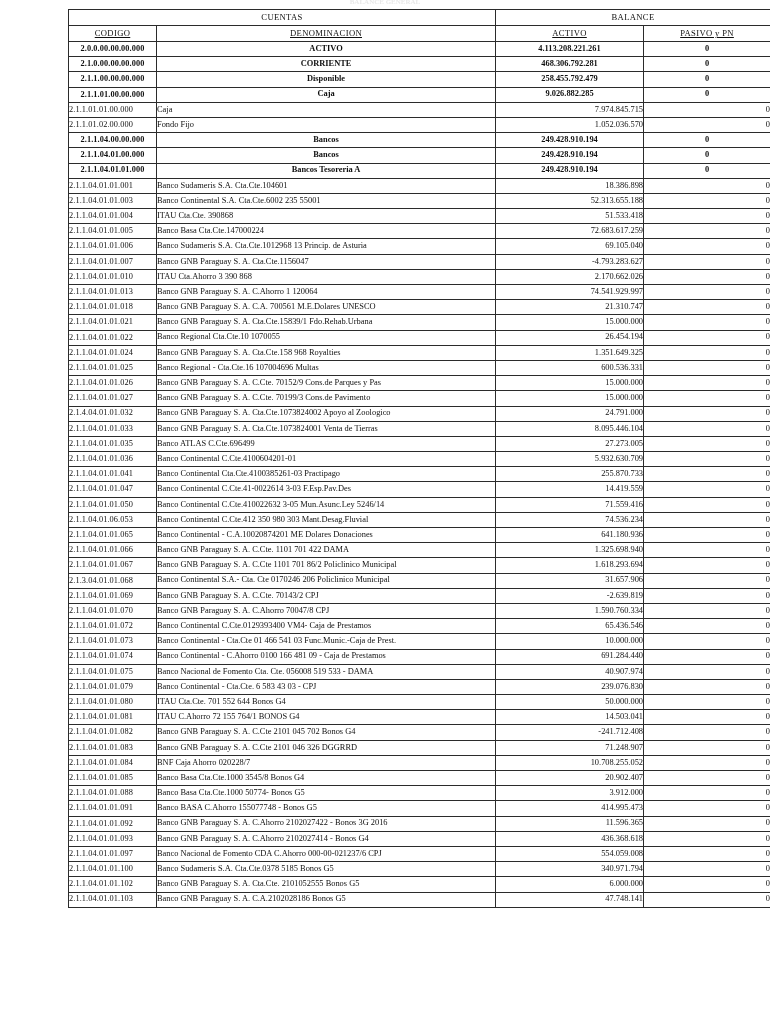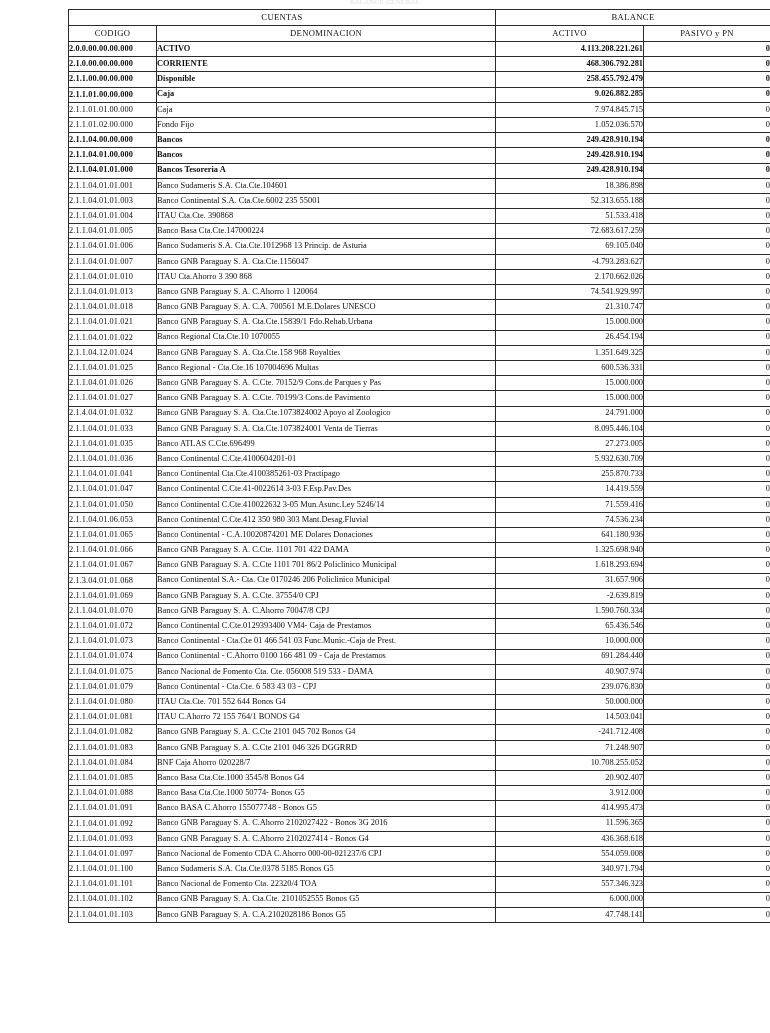--- a/index.html
+++ b/index.html
@@ -39,21 +39,21 @@
 
   
   thead th{
     font-weight:bold;
     text-align:center;
     font-size:8.6px;
     letter-spacing:.35px;
     height:15px;
   }
   thead th.grp{height:15px;}
-  thead tr.sub th{height:15px;}
+  thead tr.sub th{height:15px;text-decoration:underline;}
 
   
   tbody tr{height:15.2px;}
   td.codigo{
     text-align:left;
     padding-left:4px;
     white-space:nowrap;
     letter-spacing:.1px;
     font-size:8.3px;
   }
@@ -69,21 +69,21 @@
     padding-right:3px;
     white-space:nowrap;
     font-size:8.4px;
   }
   td.pasivo{
     text-align:right;
     padding-right:4px;
     white-space:nowrap;
     font-size:8.4px;
   }
-  tr.group td{font-weight:bold;}
+  tr.group td{font-weight:bold;text-align:center;}
 
   .cut-title{
     position:absolute;
     top:-2px;left:0;width:770px;
     text-align:center;
     font-size:7px;
     color:#e9e9e9;
     height:7px;overflow:hidden;
     font-weight:bold;
   }
@@ -230,21 +230,21 @@
           <td class="activo">15.000.000</td>
           <td class="pasivo">0</td>
         </tr>
         <tr>
           <td class="codigo">2.1.1.04.01.01.022</td>
           <td class="denom">Banco Regional Cta.Cte.10 1070055</td>
           <td class="activo">26.454.194</td>
           <td class="pasivo">0</td>
         </tr>
         <tr>
-          <td class="codigo">2.1.1.04.12.01.024</td>
+          <td class="codigo">2.1.1.04.01.01.024</td>
           <td class="denom">Banco GNB Paraguay S. A. Cta.Cte.158 968  Royalties</td>
           <td class="activo">1.351.649.325</td>
           <td class="pasivo">0</td>
         </tr>
         <tr>
           <td class="codigo">2.1.1.04.01.01.025</td>
           <td class="denom">Banco Regional - Cta.Cte.16 107004696  Multas</td>
           <td class="activo">600.536.331</td>
           <td class="pasivo">0</td>
         </tr>
@@ -327,21 +327,21 @@
           <td class="pasivo">0</td>
         </tr>
         <tr>
           <td class="codigo">2.1.3.04.01.01.068</td>
           <td class="denom">Banco Continental  S.A.- Cta. Cte 0170246 206  Policlinico Municipal</td>
           <td class="activo">31.657.906</td>
           <td class="pasivo">0</td>
         </tr>
         <tr>
           <td class="codigo">2.1.1.04.01.01.069</td>
-          <td class="denom">Banco GNB Paraguay S. A. C.Cte.  37554/0 CPJ</td>
+          <td class="denom">Banco GNB Paraguay S. A. C.Cte.  70143/2 CPJ</td>
           <td class="activo">-2.639.819</td>
           <td class="pasivo">0</td>
         </tr>
         <tr>
           <td class="codigo">2.1.1.04.01.01.070</td>
           <td class="denom">Banco GNB Paraguay S. A.  C.Ahorro 70047/8 CPJ</td>
           <td class="activo">1.590.760.334</td>
           <td class="pasivo">0</td>
         </tr>
         <tr>
@@ -440,26 +440,20 @@
           <td class="activo">554.059.008</td>
           <td class="pasivo">0</td>
         </tr>
         <tr>
           <td class="codigo">2.1.1.04.01.01.100</td>
           <td class="denom">Banco Sudameris S.A. Cta.Cte.0378 5185  Bonos G5</td>
           <td class="activo">340.971.794</td>
           <td class="pasivo">0</td>
         </tr>
         <tr>
-          <td class="codigo">2.1.1.04.01.01.101</td>
-          <td class="denom">Banco Nacional de Fomento Cta.  22320/4 TOA</td>
-          <td class="activo">557.346.323</td>
-          <td class="pasivo">0</td>
-        </tr>
-        <tr>
           <td class="codigo">2.1.1.04.01.01.102</td>
           <td class="denom">Banco GNB Paraguay S. A. Cta.Cte. 2101052555 Bonos G5</td>
           <td class="activo">6.000.000</td>
           <td class="pasivo">0</td>
         </tr>
         <tr>
           <td class="codigo">2.1.1.04.01.01.103</td>
           <td class="denom">Banco GNB Paraguay S. A. C.A.2102028186 Bonos G5</td>
           <td class="activo">47.748.141</td>
           <td class="pasivo">0</td>

